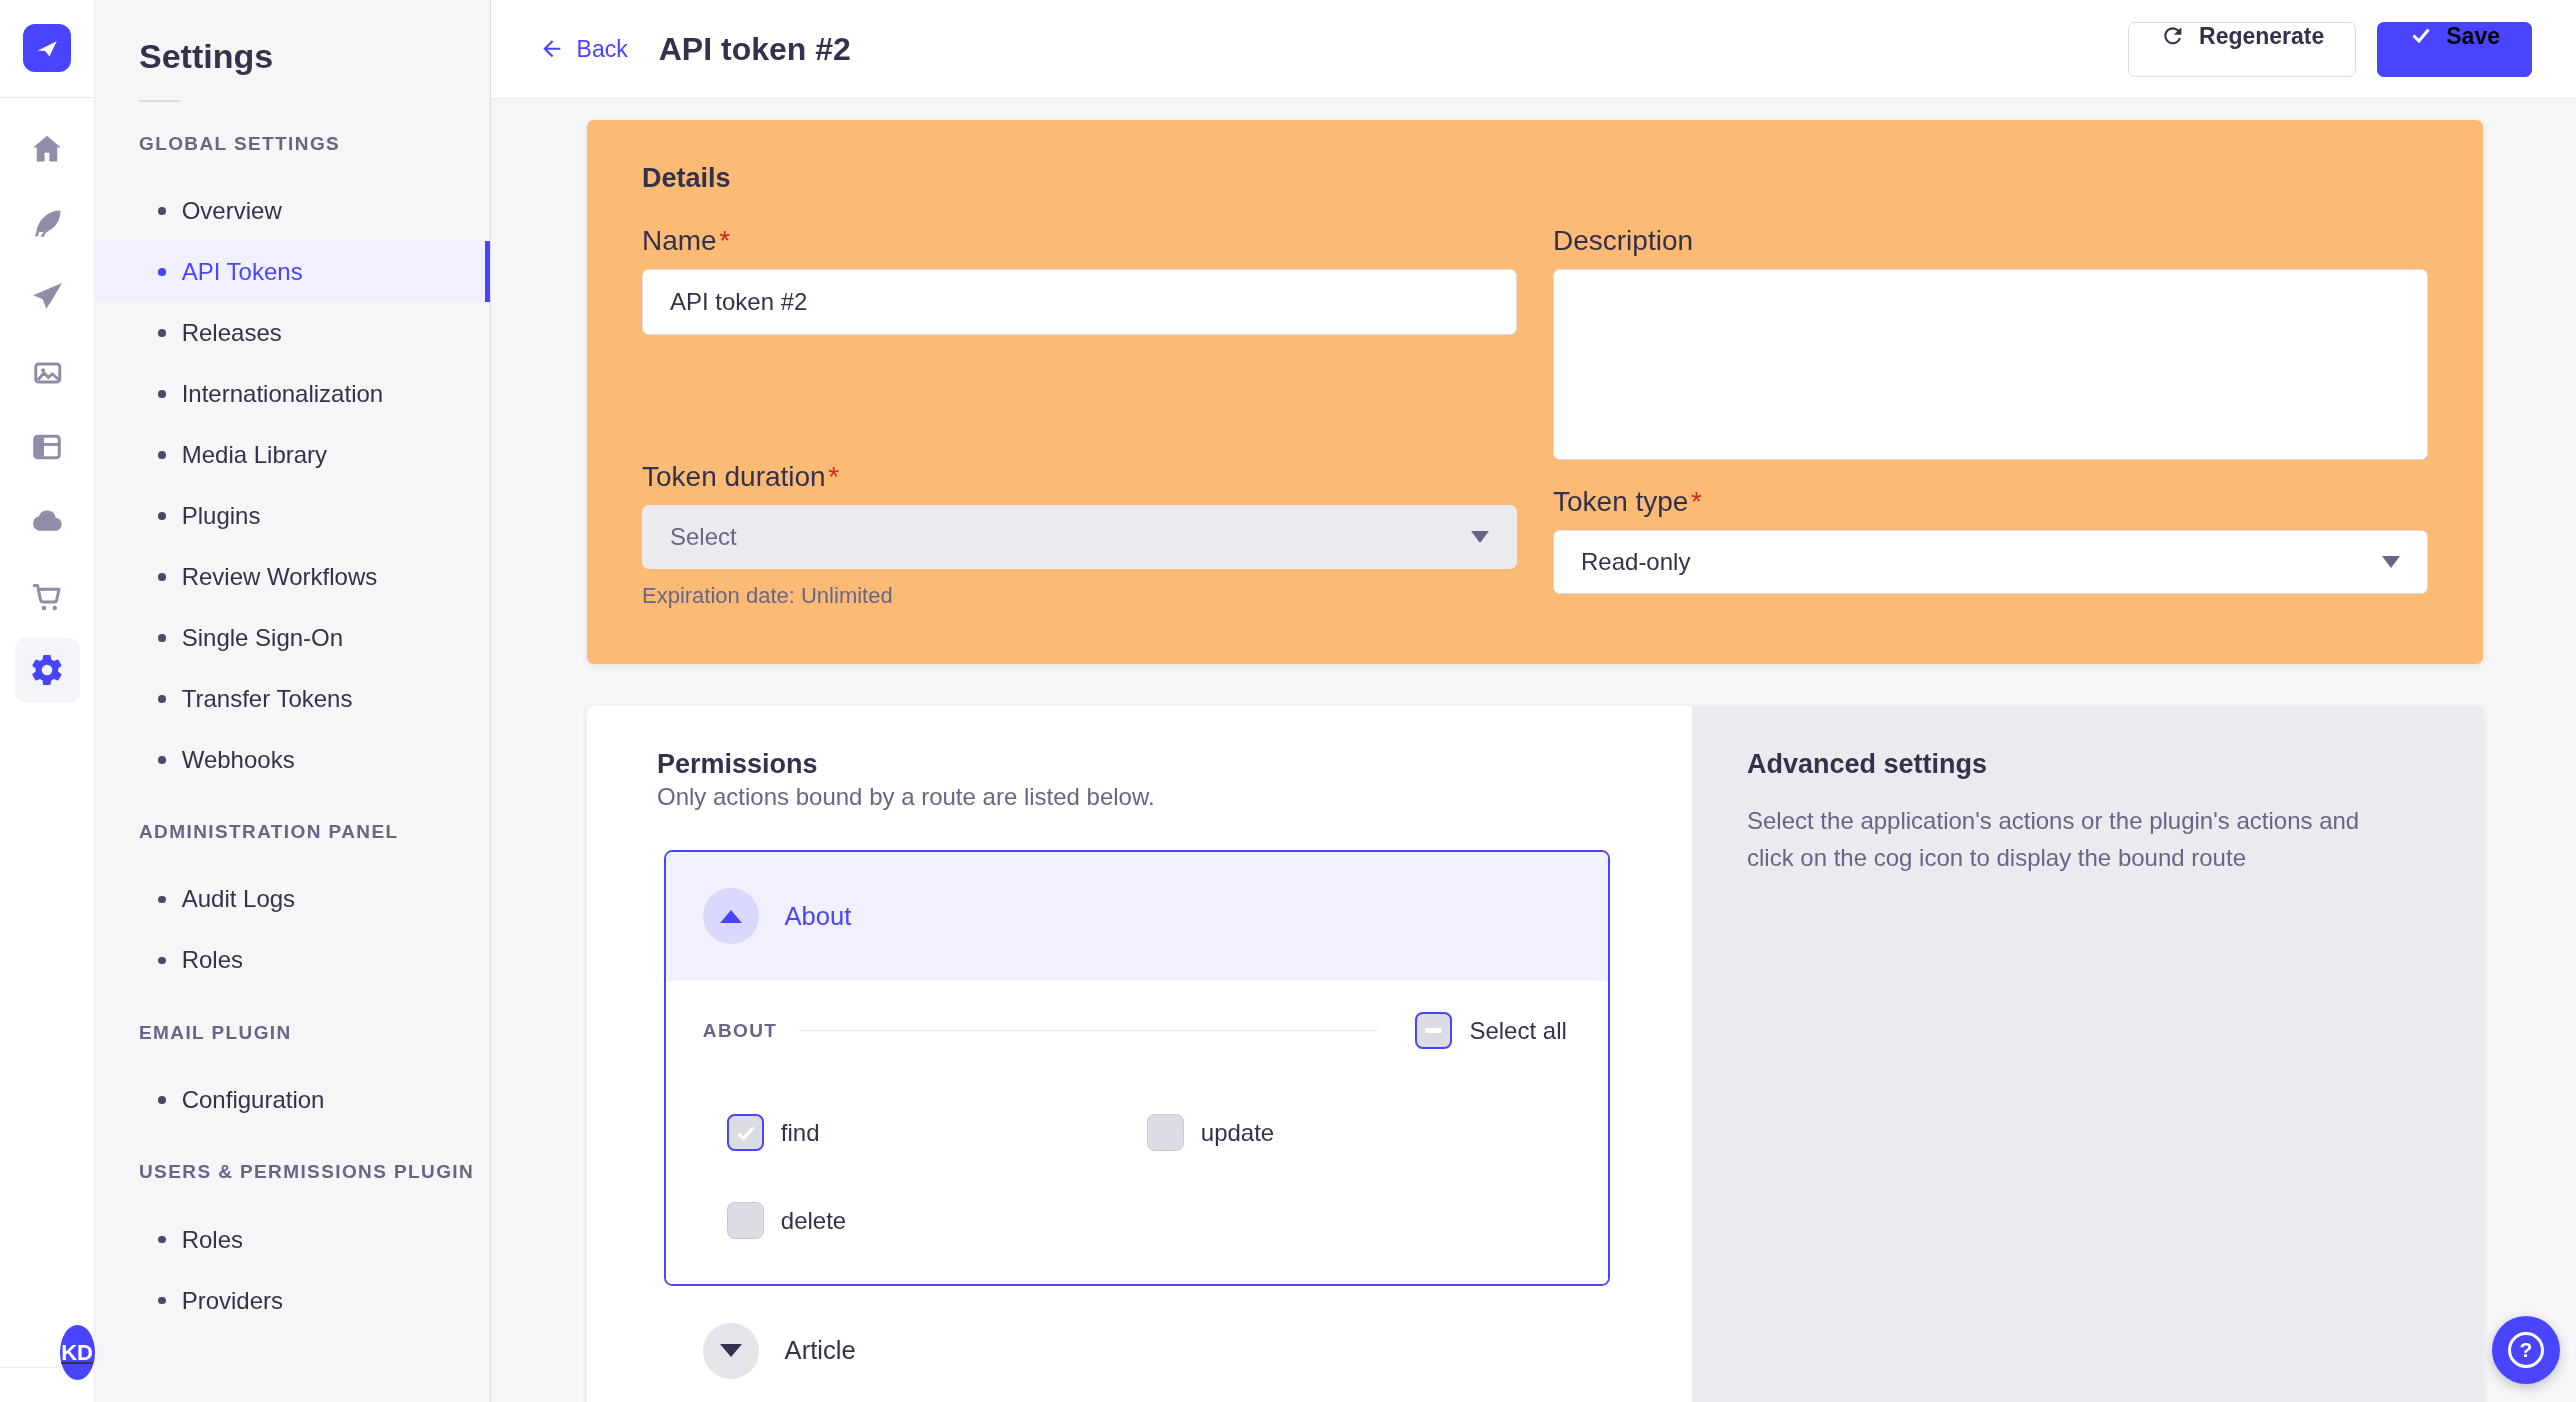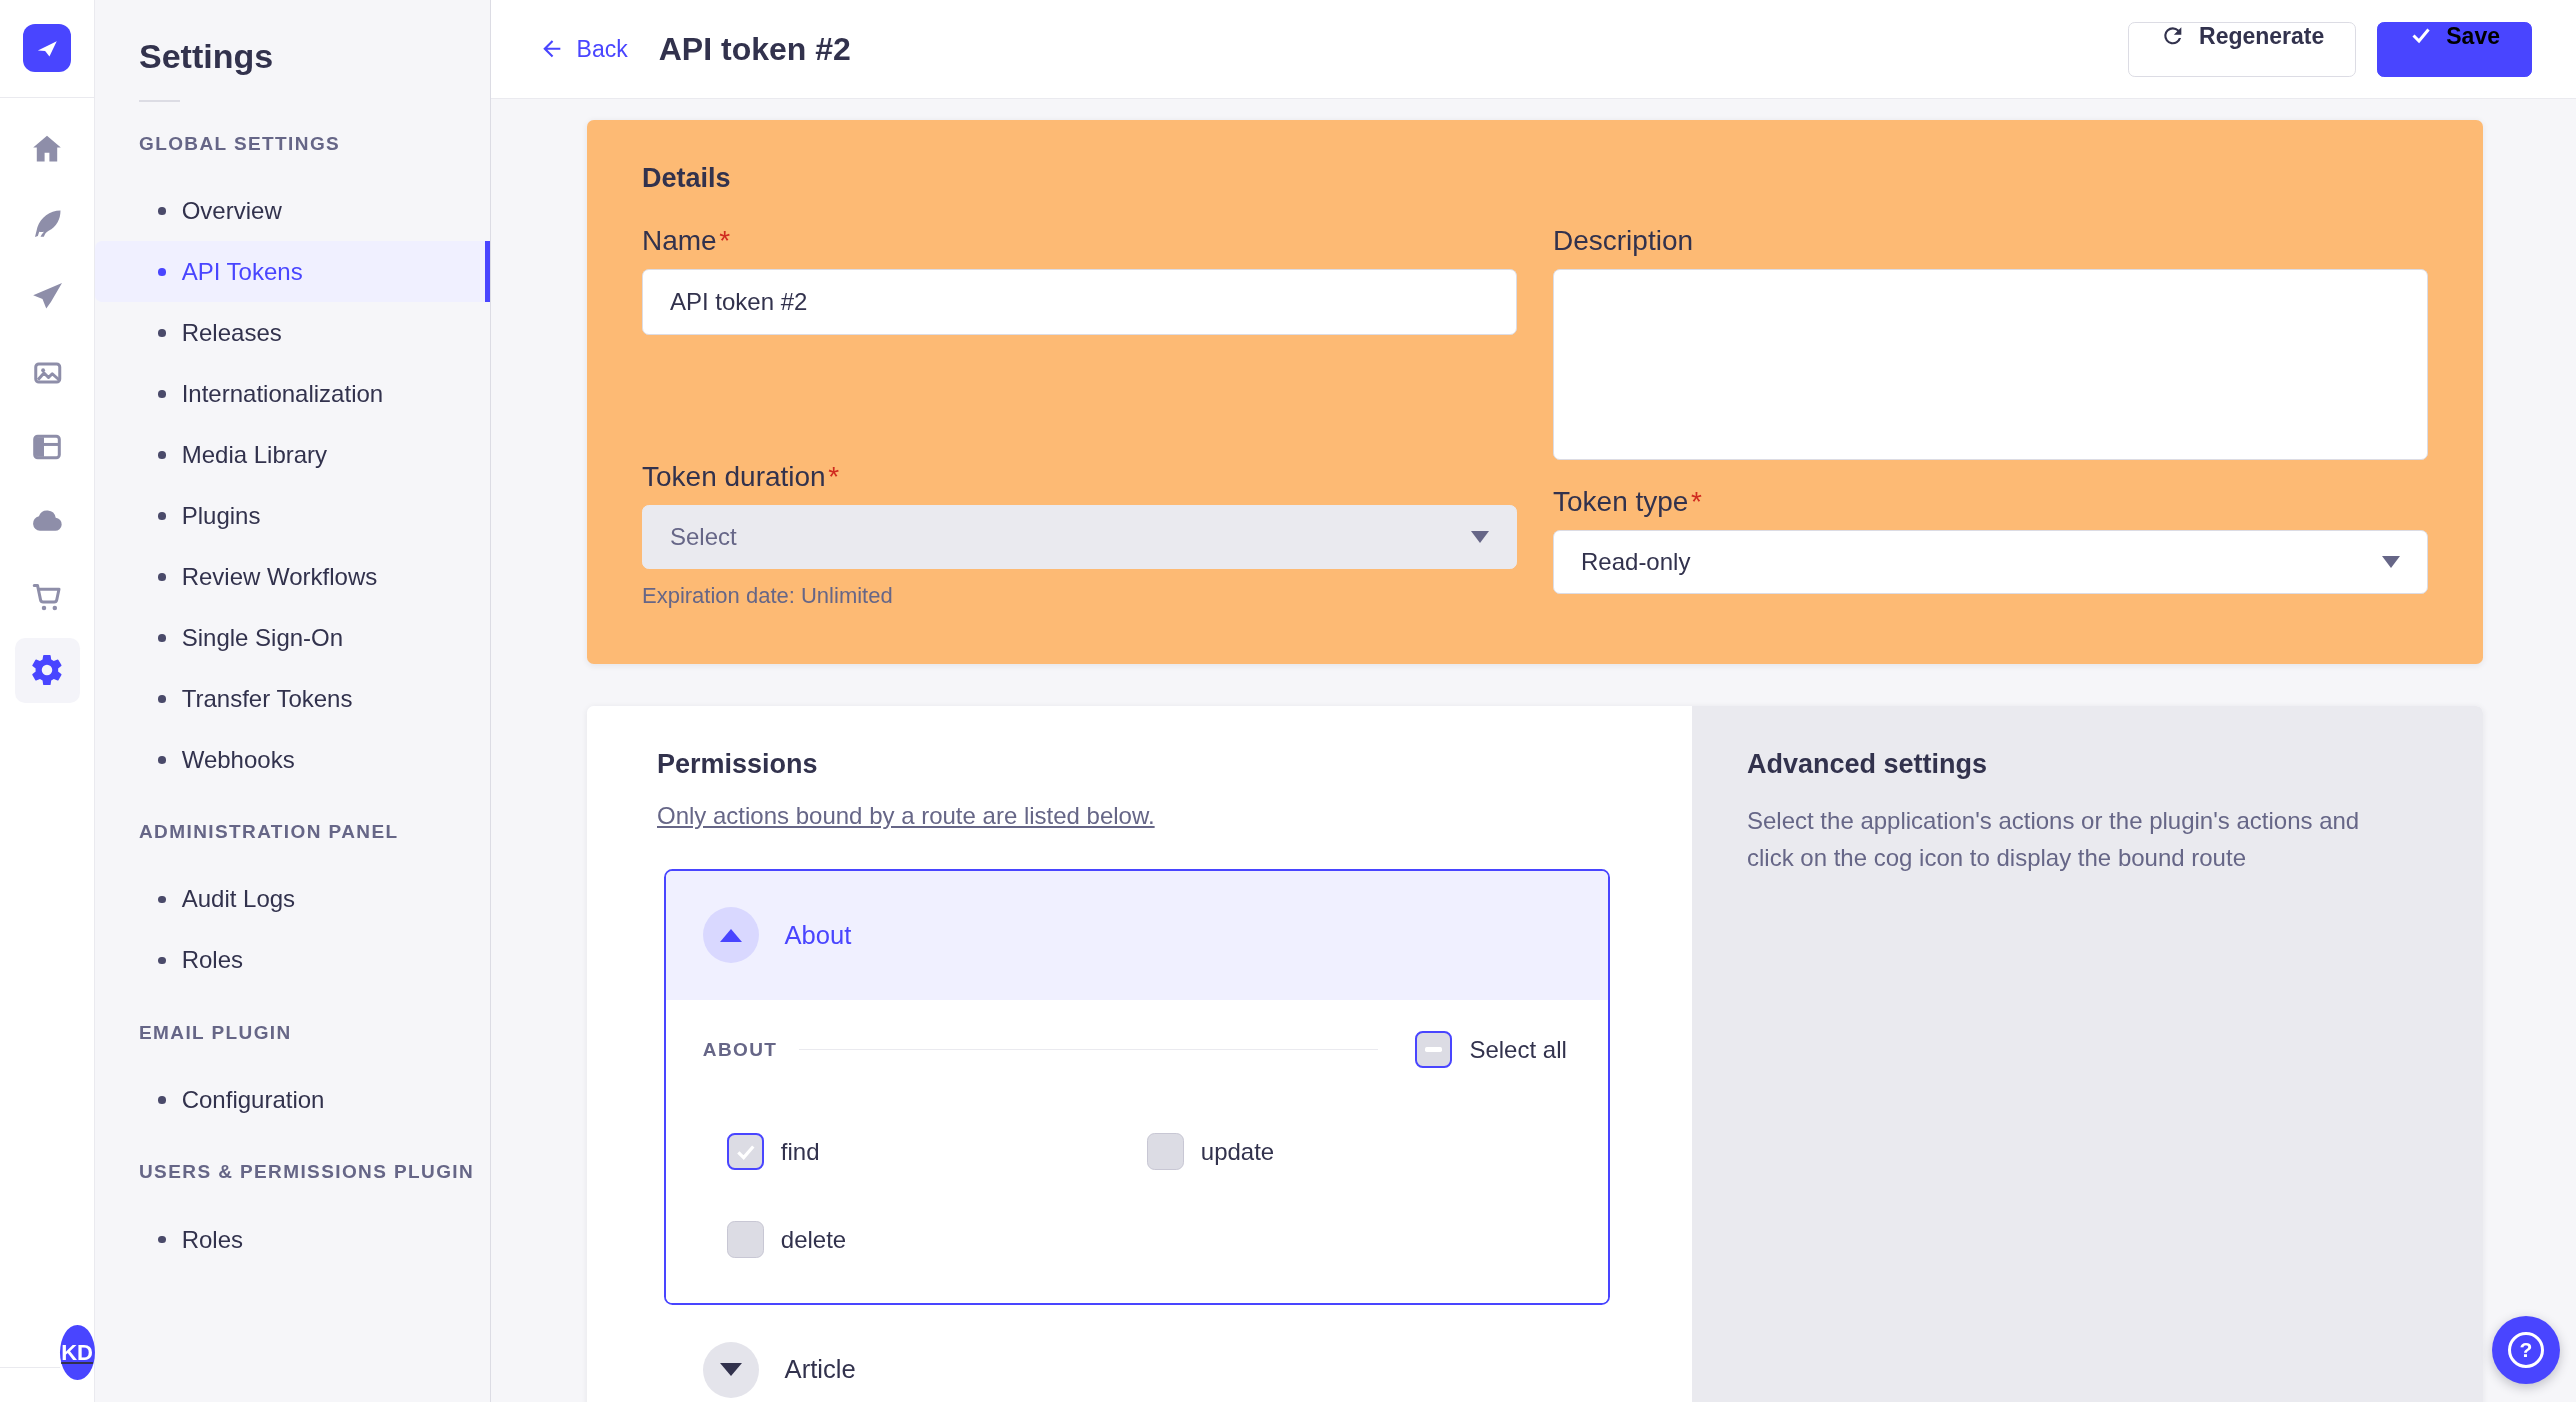--- a/index.html
+++ b/index.html
@@ -56,21 +56,21 @@
   .gap-sm { margin-top:23px; }
   .select { margin-top:12px; height:64px; border-radius:6.8px; display:flex; align-items:center; justify-content:space-between; padding:0 27px; font-size:24px; cursor:pointer; }
   .select.disabled { background:#eaeaef; border:0.9px solid #eaeaef; color:#666687;gap:8px; }
   .select.normal { background:#fff; border:0.9px solid #dcdce4; color:#32324d; }
   .caret { width:0; height:0; border-left:9.4px solid transparent; border-right:9.4px solid transparent; border-top:12px solid #666687; }
   .hint { margin-top:13.6px; font-size:22px; color:#666687; }
 
   
   .perm-row { display:flex; margin-top:42px; height:720px; border-radius:6.8px 6.8px 0 0; box-shadow:0 1.7px 6.8px rgba(33,33,52,.08); overflow:hidden; }
   .perm-left { width:1105px; background:#fff; padding:43px 72px 0 70px; flex-shrink:0; }
-  .perm-sub { margin-top:22px; font-size:24px; color:#666687;text-decoration:underline; }
+  .perm-sub { margin-top:3px; font-size:24px; color:#666687; }
   .accordion { margin:39px 10.2px 0 6.8px; border:2.6px solid #4945ff; border-radius:8.5px; }
   .acc-header { height:129px; background:#f0f0ff; border-radius:6px 6px 0 0; display:flex; align-items:center; padding-left:37px; gap:25.6px; cursor:pointer; }
   .acc-circle { width:56px; height:56px; border-radius:50%; background:#d9d8ff; display:flex; align-items:center; justify-content:center; cursor:pointer; flex-shrink:0; }
   .tri-up { width:0; height:0; border-left:11px solid transparent; border-right:11px solid transparent; border-bottom:13.6px solid #4945ff; }
   .tri-down { width:0; height:0; border-left:11px solid transparent; border-right:11px solid transparent; border-top:13.6px solid #32324d; }
   .acc-title { font-size:25.6px; font-weight:500; color:#4945ff; }
   .acc-body { background:#fff; padding:31.5px 41px 0 37px; height:303px; border-radius:0 0 6px 6px; }
   .sec-row { display:flex; align-items:center; }
   .sec-label { font-size:19px; font-weight:700; letter-spacing:1.4px; color:#666687; flex-shrink:0; }
   .sec-line { flex:1; height:1.7px; background:#eaeaef; margin:0 37px 0 22px; }
@@ -232,20 +232,24 @@
       </div>
     </div>
 
     <div class="nav-section">
       <div class="nav-section-label">USERS &amp; PERMISSIONS PLUGIN</div>
       <div class="nav-list">
         <div class="nav-item">
             <span class="dot"></span>
             <span>Roles</span>
           </div>
+        <div class="nav-item">
+            <span class="dot"></span>
+            <span>Providers</span>
+          </div>
       </div>
     </div>
   </div>
 
   <div class="main">
     <div class="header">
       <div class="back">
         <svg width="25.6" height="25.6" viewBox="0 0 24 24">
             <path fill="#4945ff" d="M20 11H7.8l5.6-5.6L12 4l-8 8 8 8 1.4-1.4L7.8 13H20z"></path>
           </svg>

